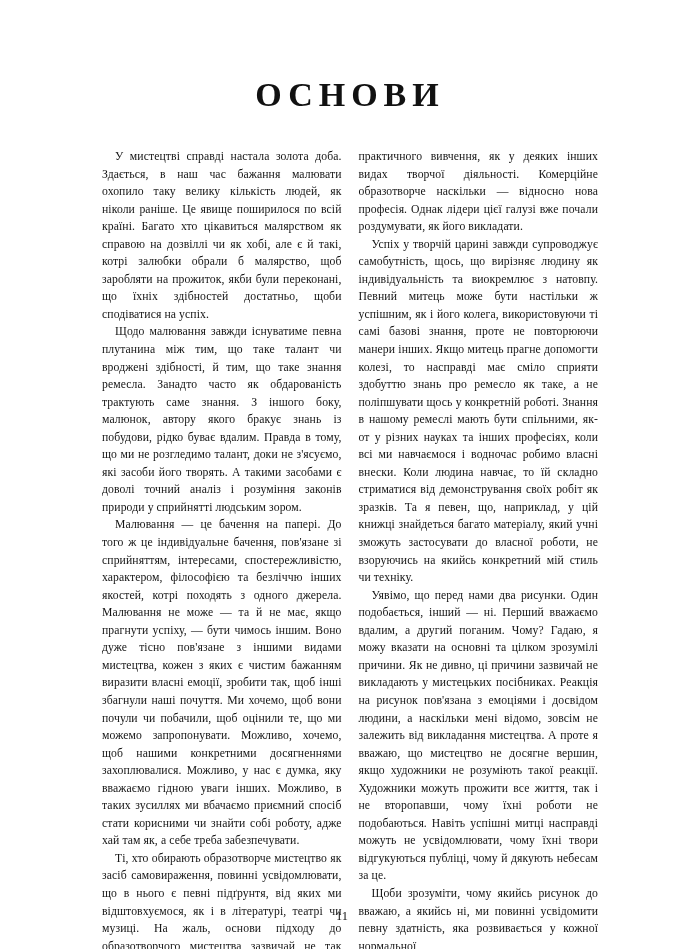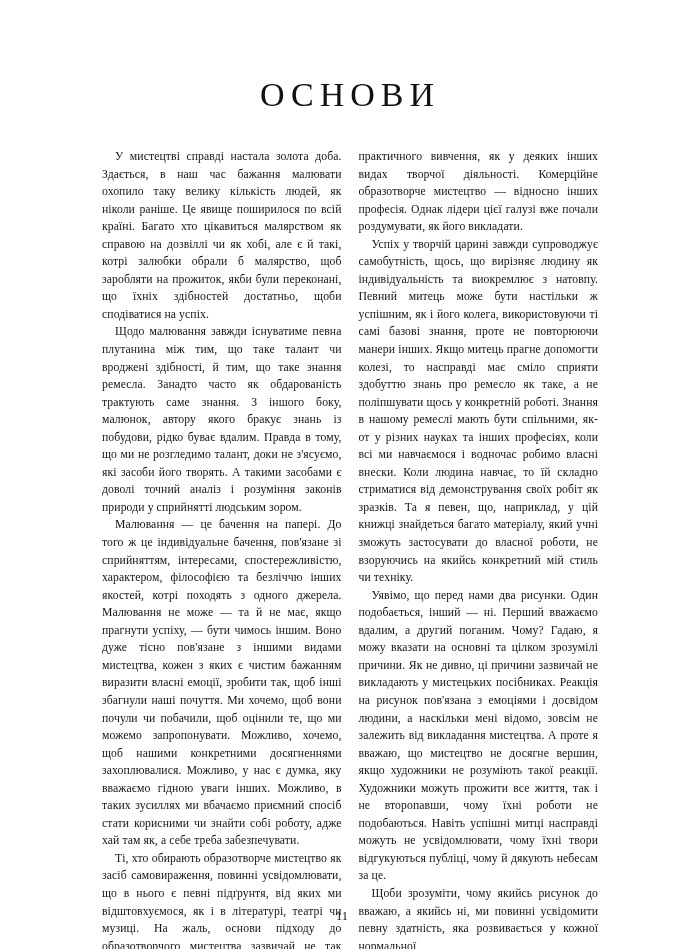--- a/index.html
+++ b/index.html
@@ -15,21 +15,21 @@
     background: #ffffff;
     font-family: "Liberation Serif", serif;
     color: #141414;
     overflow: hidden;
   }
   .chapter-title {
     margin: 0;
     padding-top: 76px;
     text-align: center;
     font-size: 34px;
-    font-weight: 400;
+    font-weight: 700;
     letter-spacing: 6px;
     color: #111111;
   }
   .columns {
     display: flex;
     gap: 17px;
     padding: 0 102px;
     margin-top: 34px;
   }
   .column {
@@ -66,21 +66,21 @@
   <div class="columns">
 
     <div class="column">
       <p>У мистецтві справді настала золота доба. Здається, в наш час бажання малювати охопило таку велику кількість людей, як ніколи раніше. Це явище поширилося по всій країні. Багато хто цікавиться малярством як справою на дозвіллі чи як хобі, але є й такі, котрі залюбки обрали б малярство, щоб заробляти на прожиток, якби були переконані, що їхніх здібностей достатньо, щоби сподіватися на успіх.</p>
       <p>Щодо малювання завжди існуватиме певна плутанина між тим, що таке талант чи вроджені здібності, й тим, що таке знання ремесла. Занадто часто як обдарованість трактують саме знання. З іншого боку, малюнок, автору якого бракує знань із побудови, рідко буває вдалим. Правда в тому, що ми не розгледимо талант, доки не з'ясуємо, які засоби його творять. А такими засобами є доволі точний аналіз і розуміння законів природи у сприйнятті людським зором.</p>
       <p>Малювання — це бачення на папері. До того ж це індивідуальне бачення, пов'язане зі сприйняттям, інтересами, спостережливістю, характером, філософією та безліччю інших якостей, котрі походять з одного джерела. Малювання не може — та й не має, якщо прагнути успіху, — бути чимось іншим. Воно дуже тісно пов'язане з іншими видами мистецтва, кожен з яких є чистим бажанням виразити власні емоції, зробити так, щоб інші збагнули наші почуття. Ми хочемо, щоб вони почули чи побачили, щоб оцінили те, що ми можемо запропонувати. Можливо, хочемо, щоб нашими конкретними досягненнями захоплювалися. Можливо, у нас є думка, яку вважаємо гідною уваги інших. Можливо, в таких зусиллях ми вбачаємо приємний спосіб стати корисними чи знайти собі роботу, адже хай там як, а себе треба забезпечувати.</p>
       <p>Ті, хто обирають образотворче мистецтво як засіб самовираження, повинні усвідомлювати, що в нього є певні підґрунтя, від яких ми відштовхуємося, як і в літературі, театрі чи музиці. На жаль, основи підходу до образотворчого мистецтва зазвичай не так чітко окреслено для</p>
     </div>
 
     <div class="column">
-      <p class="no-indent">практичного вивчення, як у деяких інших видах творчої діяльності. Комерційне образотворче мистецтво — відносно інших професія. Однак лідери цієї галузі вже почали роздумувати, як його викладати.</p>
+      <p class="no-indent">практичного вивчення, як у деяких інших видах творчої діяльності. Комерційне образотворче наскільки — відносно нова професія. Однак лідери цієї галузі вже почали роздумувати, як його викладати.</p>
       <p>Успіх у творчій царині завжди супроводжує самобутність, щось, що вирізняє людину як індивідуальність та виокремлює з натовпу. Певний митець може бути настільки ж успішним, як і його колега, використовуючи ті самі базові знання, проте не повторюючи манери інших. Якщо митець прагне допомогти колезі, то насправді має сміло сприяти здобуттю знань про ремесло як таке, а не поліпшувати щось у конкретній роботі. Знання в нашому ремеслі мають бути спільними, як-от у різних науках та інших професіях, коли всі ми навчаємося і водночас робимо власні внески. Коли людина навчає, то їй складно стриматися від демонстрування своїх робіт як зразків. Та я певен, що, наприклад, у цій книжці знайдеться багато матеріалу, який учні зможуть застосувати до власної роботи, не взоруючись на якийсь конкретний мій стиль чи техніку.</p>
       <p>Уявімо, що перед нами два рисунки. Один подобається, інший — ні. Перший вважаємо вдалим, а другий поганим. Чому? Гадаю, я можу вказати на основні та цілком зрозумілі причини. Як не дивно, ці причини зазвичай не викладають у мистецьких посібниках. Реакція на рисунок пов'язана з емоціями і досвідом людини, а наскільки мені відомо, зовсім не залежить від викладання мистецтва. А проте я вважаю, що мистецтво не досягне вершин, якщо художники не розуміють такої реакції. Художники можуть прожити все життя, так і не второпавши, чому їхні роботи не подобаються. Навіть успішні митці насправді можуть не усвідомлювати, чому їхні твори відгукуються публіці, чому й дякують небесам за це.</p>
       <p>Щоби зрозуміти, чому якийсь рисунок до вважаю, а якийсь ні, ми повинні усвідомити певну здатність, яка розвивається у кожної нормальної</p>
     </div>
 
   </div>
 
   <div class="page-number">11</div>
 
 </div>

